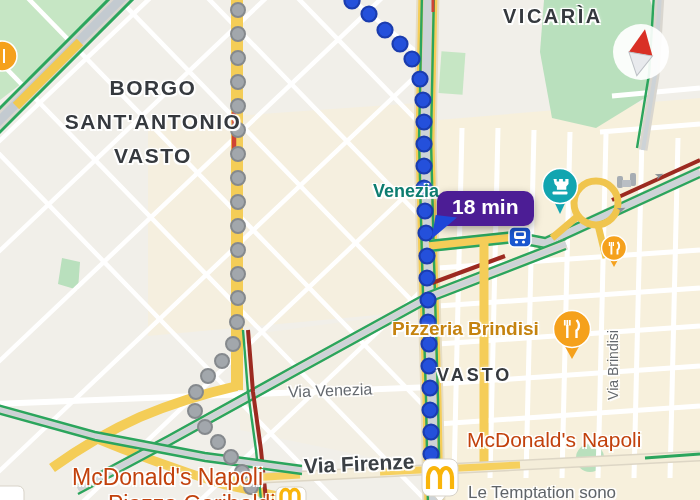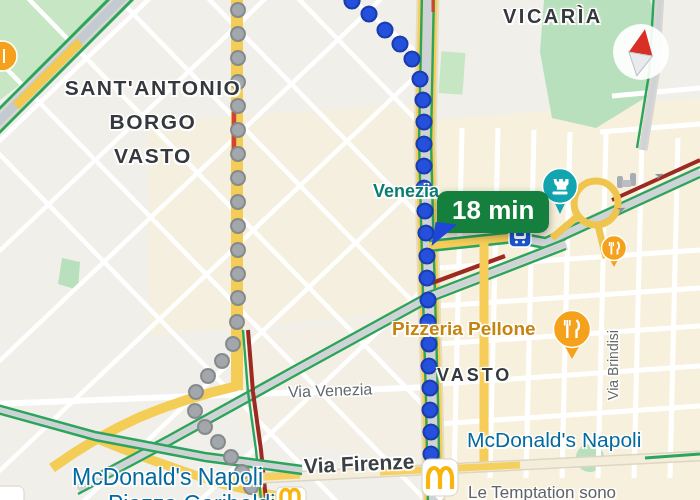--- a/index.html
+++ b/index.html
@@ -15,25 +15,25 @@
                 -1.5px 1.5px 0 rgba(255,255,255,.95),1.5px 1.5px 0 rgba(255,255,255,.95),
                 0 0 4px #ffffff;
   }
   .area{font-weight:bold;color:#35393e;}
   .center{text-align:center;}
   .street{color:#64696f;}
   .big{font-weight:bold;color:#3b4045;}
   .poi{font-weight:bold;}
   .teal{color:#0d7d70;}
   .orange{color:#c5830f;}
-  .biz{font-size:21px;color:#0369a1;}
+  .biz{font-size:21px;color:#c2410c;}
   .review{font-size:17px;color:#5f6469;}
   .badge{
-    position:absolute;z-index:5;background:#15803d;color:#ffffff;
-    font-size:26px;font-weight:bold;padding:4px 15px 7px 15px;border-radius:10px;
+    position:absolute;z-index:5;background:#4c1d95;color:#ffffff;
+    font-size:21px;font-weight:bold;padding:4px 15px 7px 15px;border-radius:10px;
     box-shadow:0 3px 8px rgba(0,0,0,.35);
   }
   .badge-tail{
     position:absolute;left:-6px;bottom:-13px;width:26px;height:24px;background:#1e46d8;
     clip-path:polygon(2% 100%, 18% 0, 100% 10%);
   }
 </style>
 </head>
 <body>
 
@@ -290,36 +290,36 @@
       <polygon points="641,29 629,54 653,54" fill="#d93025"></polygon>
       <polygon points="629,54 653,54 641,76" fill="#e8eaed" stroke="#bdc1c6" stroke-width="1"></polygon>
     </g>
   </g>
 </svg>
 
 <div class="labels">
   <div class="lbl area" style="left:503px;top:5px;font-size:20px;letter-spacing:2.5px;">VICARÌA</div>
 
   <div class="lbl area center" style="left:22px;top:71px;width:262px;font-size:21px;line-height:34px;letter-spacing:1.5px;">
+    <div>BORGO</div>
     <div>SANT'ANTONIO</div>
-    <div>BORGO</div>
     <div>VASTO</div>
   </div>
 
   <div class="lbl area" style="left:437px;top:365px;font-size:18px;letter-spacing:3px;">VASTO</div>
 
   <div class="lbl poi teal" style="left:373px;top:181px;font-size:18px;">Venezia</div>
 
   <div class="lbl street" style="left:288px;top:382px;font-size:16px;transform:rotate(-2deg);">Via Venezia</div>
 
   <div class="lbl street big" style="left:304px;top:452px;font-size:21px;transform:rotate(-2.5deg);">Via Firenze</div>
 
   <div class="lbl street" style="left:558px;top:357px;width:110px;text-align:center;font-size:14px;transform:rotate(-90deg);">Via Brindisi</div>
 
-  <div class="lbl poi orange" style="left:392px;top:318px;font-size:19px;">Pizzeria Pellone</div>
+  <div class="lbl poi orange" style="left:392px;top:318px;font-size:19px;">Pizzeria Brindisi</div>
 
   <div class="lbl biz" style="left:467px;top:428px;">McDonald's Napoli</div>
   <div class="lbl review" style="left:468px;top:483px;">Le Temptation sono</div>
 
   <div class="lbl biz" style="left:72px;top:464px;font-size:23px;">McDonald's Napoli</div>
   <div class="lbl biz" style="left:108px;top:491px;font-size:23px;">Piazza Garibaldi</div>
 </div>
 
 <div class="badge" style="left:437px;top:191px;">
   <span>18 min</span>

